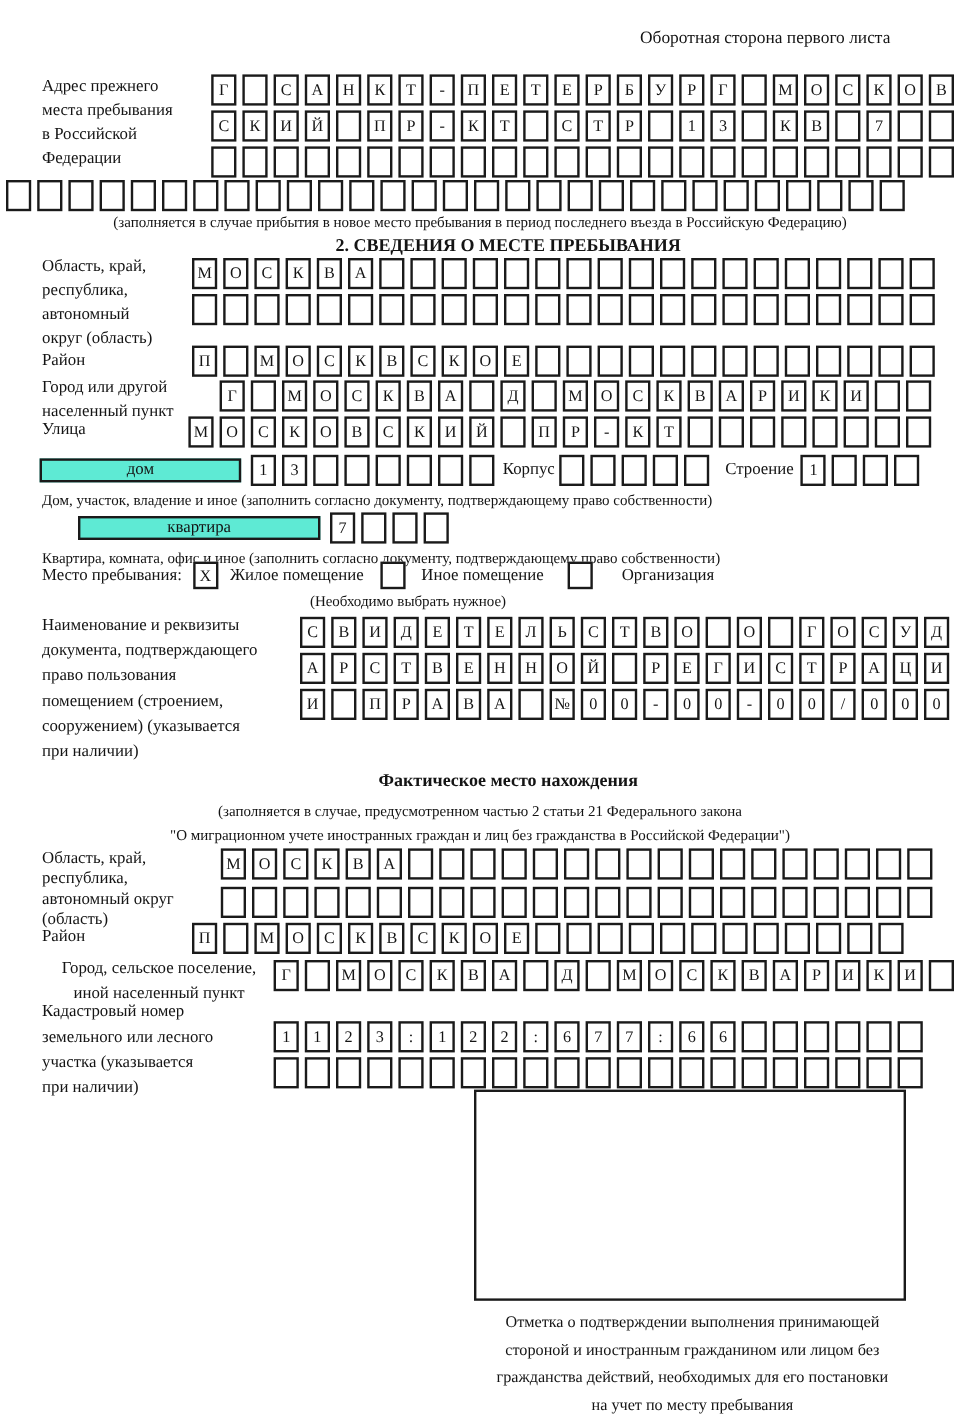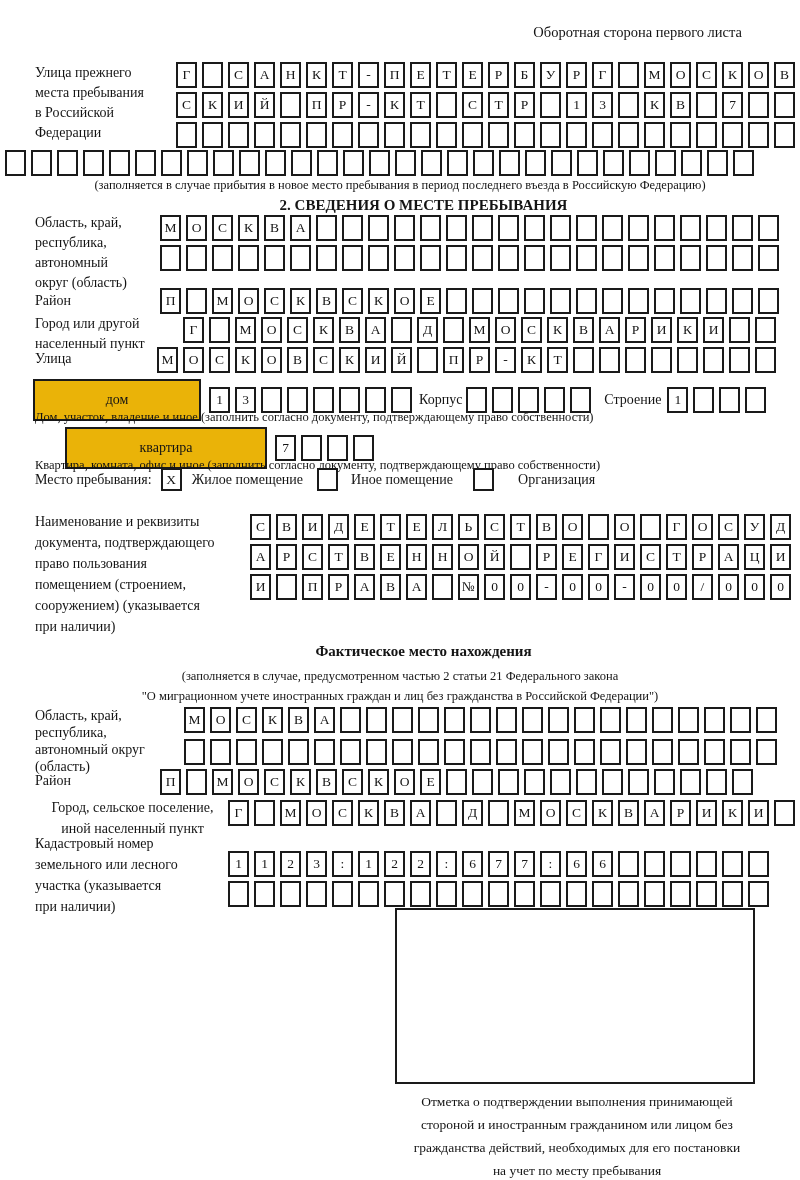--- a/index.html
+++ b/index.html
@@ -15,39 +15,39 @@
   .note { font-size:12.5px; white-space:pre-line; }
   .title { font-weight:bold; font-size:15px; text-align:center;padding-left:47px; }
   .cellrow { position:absolute; display:flex; }
   .cellflex { display:flex; }
   .cell {
     flex:0 0 21px; width:21px; height:26px; border:2px solid #1a1a1a; margin-right:5px;
     display:flex; align-items:center; justify-content:center;
     font-size:13.5px; line-height:1; background:#fff;
   }
   .labelbox {
-    border:2px solid #1a1a1a; height:42px; display:flex; align-items:center;
-    justify-content:center; font-size:14px; background:#eab308;
+    border:2px solid #1a1a1a; height:20px; display:flex; align-items:center;
+    justify-content:center; font-size:14px; background:#5eead4;
   }
   .checkbox {
     width:21px; height:23px; border:2px solid #1a1a1a; display:flex; flex:0 0 21px;
     align-items:center; justify-content:center; font-size:13.5px; background:#fff;
   }
   .inline-label { font-size:14px; white-space:nowrap; }
   .center { text-align:center; }
   .stamp-box { border:2px solid #1a1a1a; background:#fff; }
 </style>
 </head>
 <body>
 
 <div class="page">
 
   <div class="abs" style="top:24px; right:58px; font-size:14.5px;">Оборотная сторона первого листа</div>
 
-  <div class="abs label" style="left:35px; top:63px; width:140px;">Улица прежнего
+  <div class="abs label" style="left:35px; top:63px; width:140px;">Адрес прежнего
 места пребывания
 в Российской
 Федерации</div>
   <div class="cellrow" style="left:176px; top:62px;">
       <span class="cell">Г</span>
       <span class="cell"></span>
       <span class="cell">С</span>
       <span class="cell">А</span>
       <span class="cell">Н</span>
       <span class="cell">К</span>
@@ -341,20 +341,21 @@
 
   <div class="abs" style="left:35px; top:468px; display:flex; align-items:center;">
     <div class="inline-label" style="margin-right:9px;">Место пребывания:</div>
     <div class="checkbox">X</div>
     <div class="inline-label" style="margin:0 14px 0 10px;">Жилое помещение</div>
     <div class="checkbox"></div>
     <div class="inline-label" style="margin:0 20px 0 13px;">Иное помещение</div>
     <div class="checkbox"></div>
     <div class="inline-label" style="margin:0 4px 0 24px;">Организация</div>
   </div>
+  <div class="abs note center" style="left:150px; top:494px; width:380px;">(Необходимо выбрать нужное)</div>
 
   <div class="abs label-mid" style="left:35px; top:511px; width:210px;">Наименование и реквизиты
 документа, подтверждающего
 право пользования
 помещением (строением,
 сооружением) (указывается
 при наличии)</div>
   <div class="cellrow" style="left:250px; top:514px;">
       <span class="cell">С</span>
       <span class="cell">В</span>

